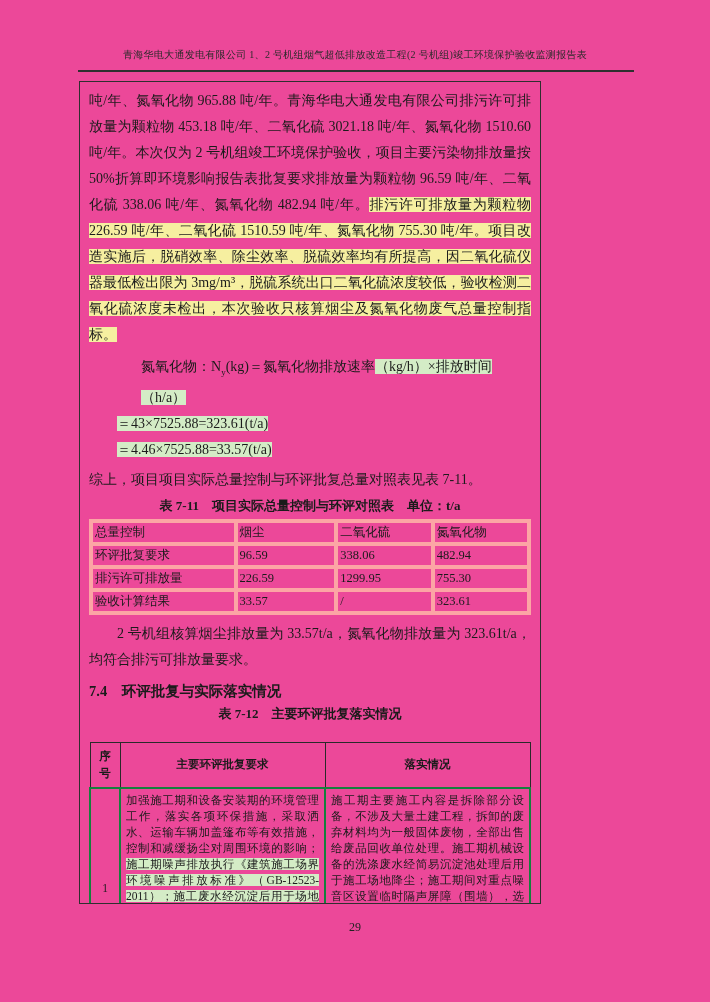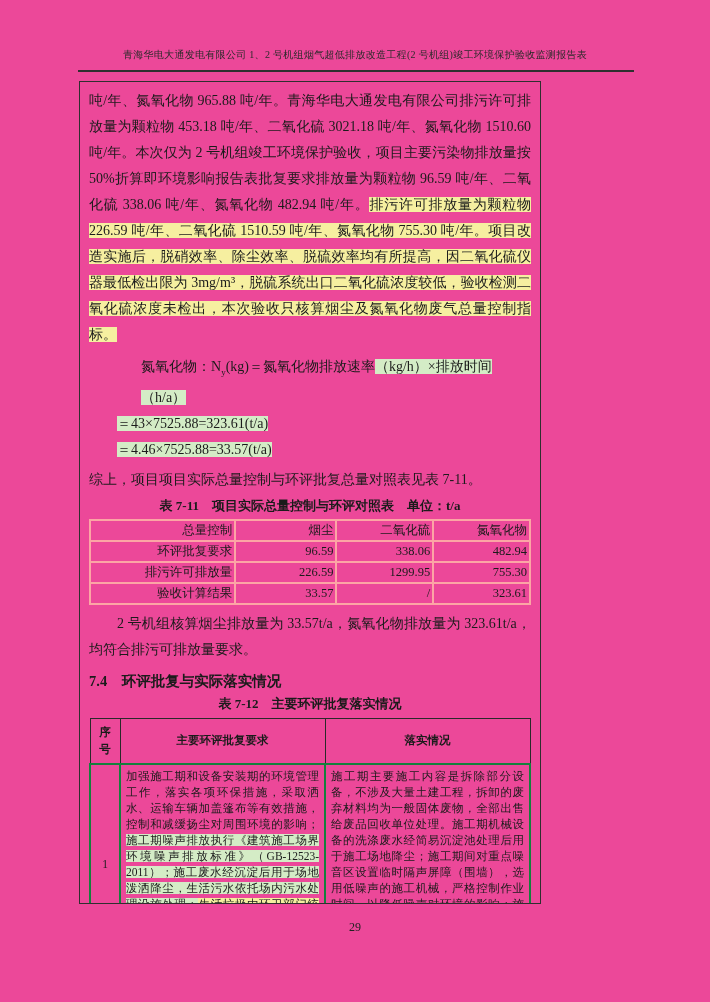--- a/index.html
+++ b/index.html
@@ -41,27 +41,27 @@
   .f-line{font-size:14px;line-height:26px;}
   .f-label{padding-left:52px;}
   .f-eq{padding-left:28px;}
   sub{font-size:9px;}
   .tbl-caption{
     margin-top:4px;text-align:center;font-weight:bold;font-size:13px;line-height:18px;
   }
   table{border-collapse:collapse;width:100%;table-layout:fixed;}
   .t711{margin-top:4px;font-size:12.5px;}
   .t711 th,.t711 td{
-    border:2px solid #fca5a5;text-align:right;font-weight:normal;
+    border:4px solid #fca5a5;text-align:left;font-weight:normal;
     height:19px;padding:0 2px;line-height:15px;
   }
   .t711 col.c0{width:33%;} .t711 col.c1{width:23%;}
   .t711 col.c2{width:22%;} .t711 col.c3{width:22%;}
   .sec-heading{margin-top:8px;font-size:14.5px;font-weight:bold;line-height:20px;}
-  .t712{margin-top:5px;font-size:11.5px;}
+  .t712{margin-top:19px;font-size:11.5px;}
   .t712 th{
     border:1px solid #2a2a2a;font-weight:bold;text-align:center;
     height:42px;padding:1px 4px;line-height:17px;
   }
   .t712 td{
     border:2px solid #15803d;vertical-align:top;
     padding:3px 5px;line-height:16px;
     text-align:justify;text-justify:inter-ideograph;
     height:160px;overflow:hidden;
   }

